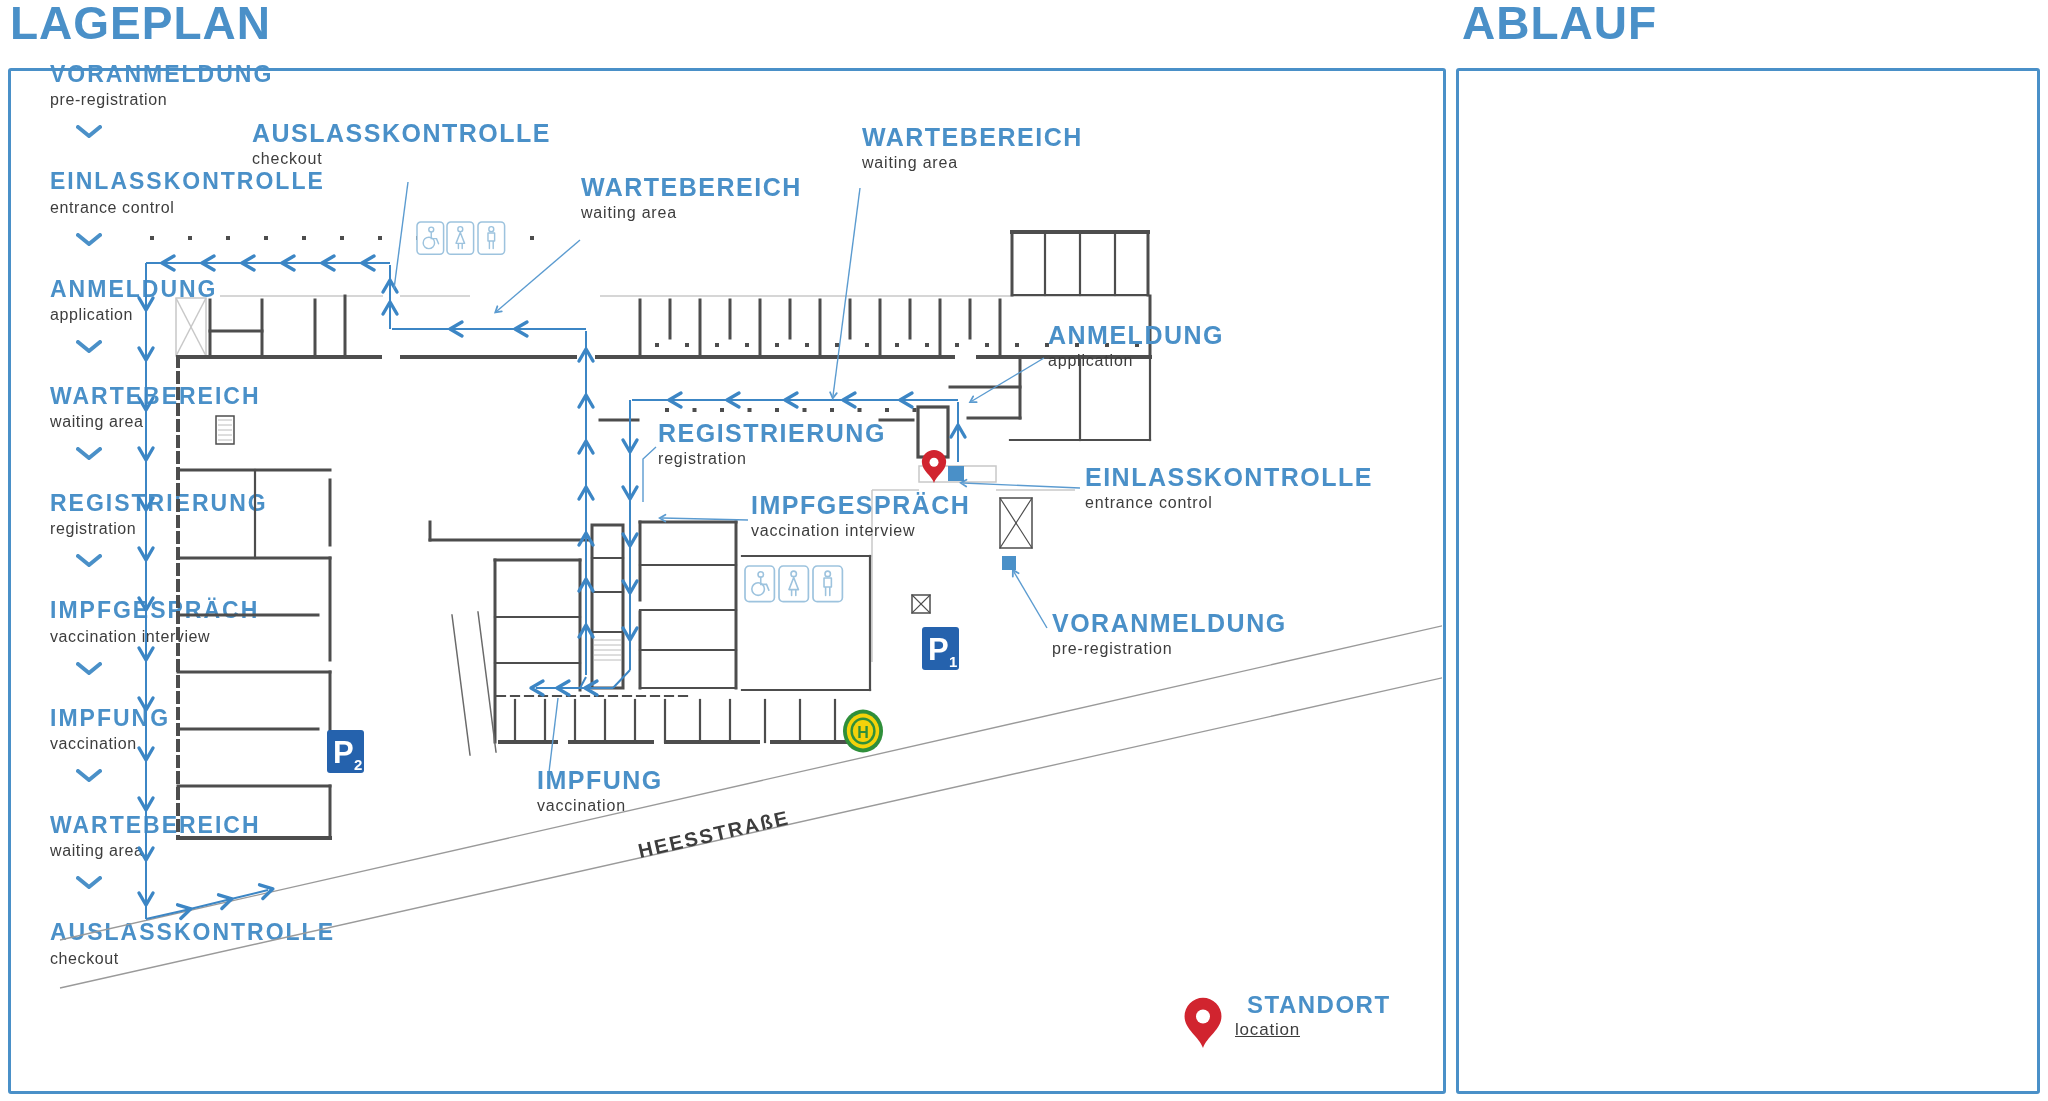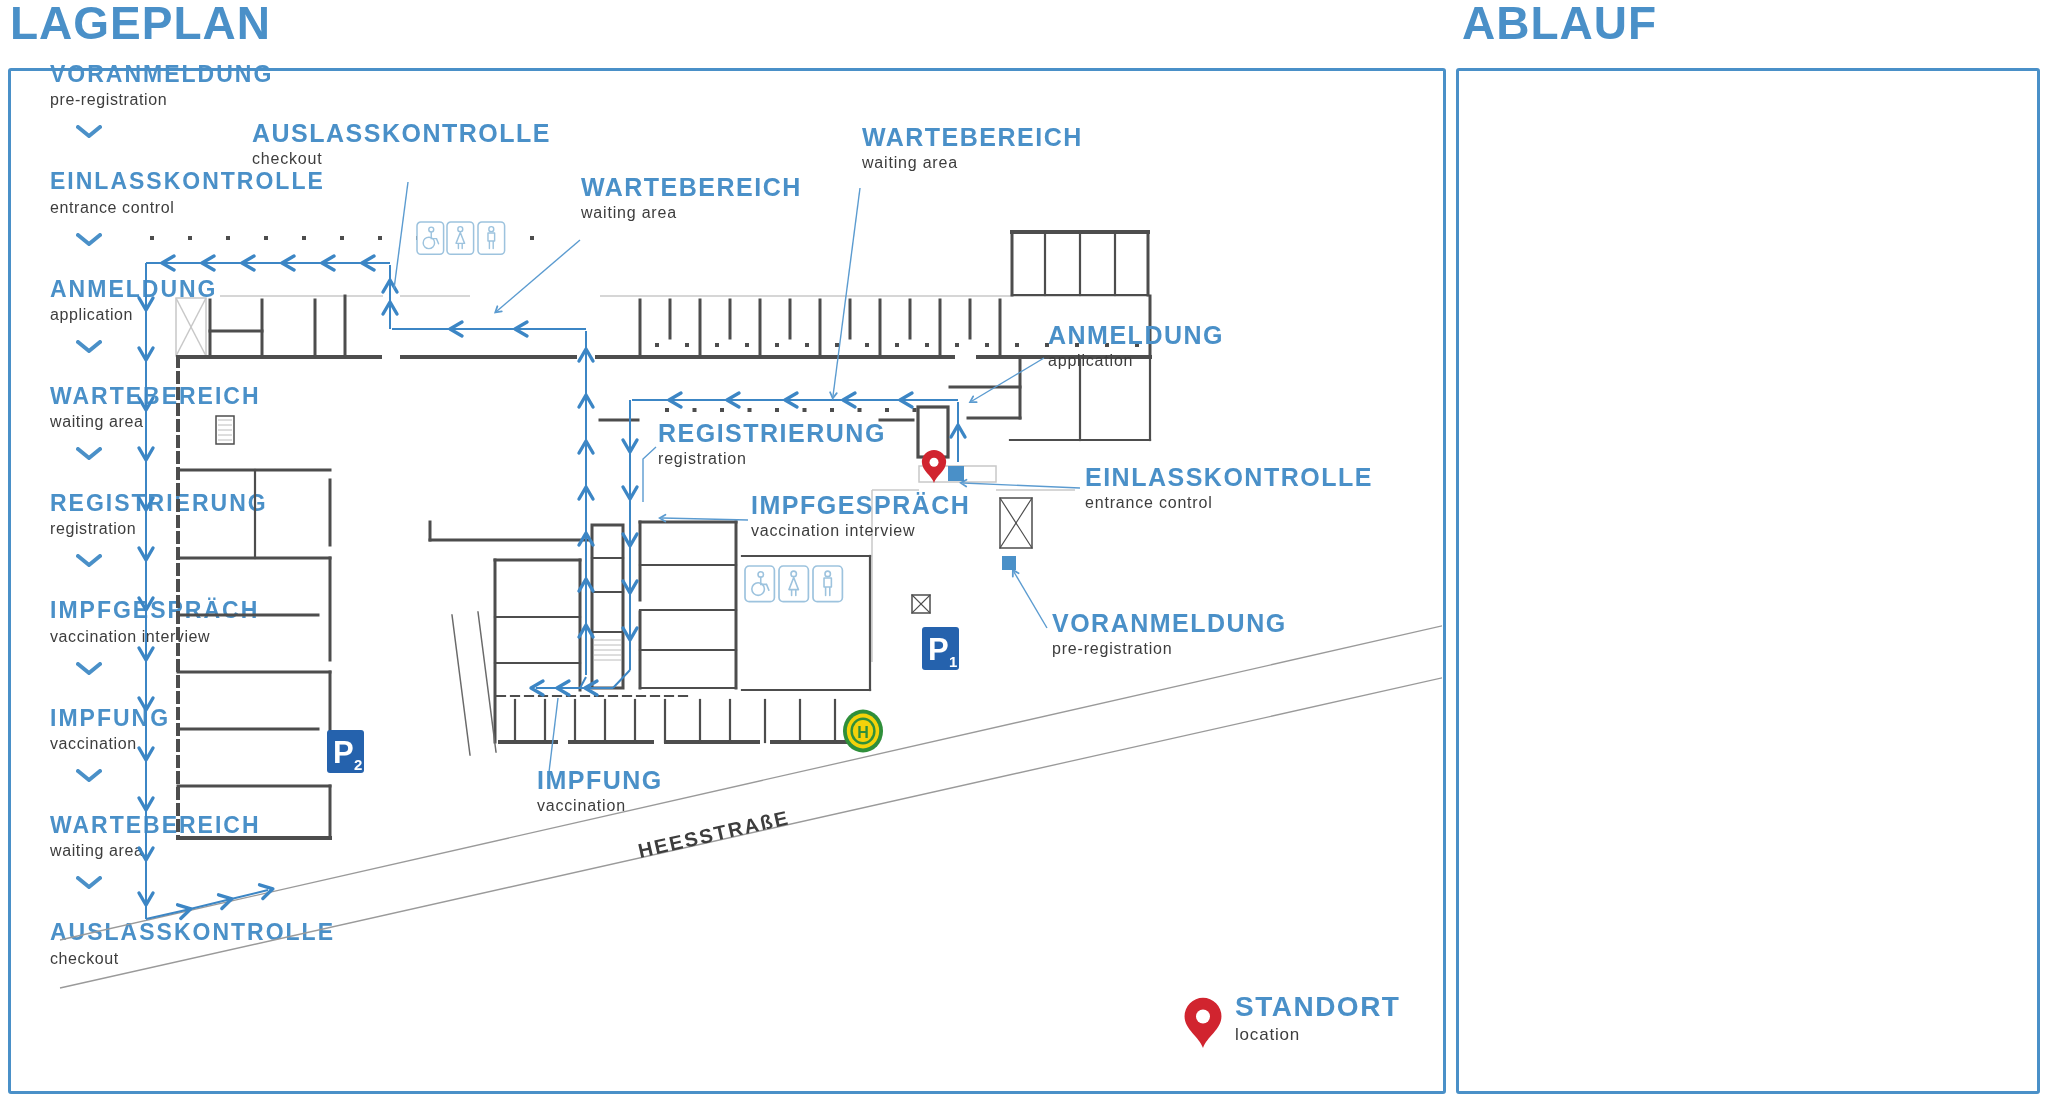--- a/index.html
+++ b/index.html
@@ -14,22 +14,22 @@
   #title-lageplan{left:10px;}
   #title-ablauf{left:1462px;}
   .panel{position:absolute;border:3px solid #4a90c8;border-radius:3px;}
   #panel-map{left:8px;top:68px;width:1432px;height:1020px;}
   #panel-flow{left:1456px;top:68px;width:578px;height:1020px;}
   svg.map{position:absolute;left:0;top:0;z-index:2;pointer-events:none;}
   
   .lbl{position:absolute;z-index:3;white-space:nowrap;}
   .lbl .de{font-size:25px;font-weight:bold;letter-spacing:1.5px;color:#4a90c8;line-height:1.1;}
   .lbl .en{font-size:16px;letter-spacing:.8px;color:#3d3d3d;margin-top:2px;}
-  #lbl-standort .de{font-size:28px;}
-  #lbl-standort .en{font-size:17px;}
+  #lbl-standort .de{font-size:24px;margin-left:12px;}
+  #lbl-standort .en{font-size:17px;text-decoration:underline;}
   #lbl-auslass{left:252px;top:120px;}
   #lbl-warte1{left:581px;top:174px;}
   #lbl-warte2{left:862px;top:124px;}
   #lbl-anmeldung{left:1048px;top:322px;}
   #lbl-registrierung{left:658px;top:420px;}
   #lbl-impfgespraech{left:751px;top:492px;}
   #lbl-einlass{left:1085px;top:464px;}
   #lbl-voranmeldung{left:1052px;top:610px;}
   #lbl-impfung{left:537px;top:767px;}
   #lbl-standort{left:1235px;top:992px;}

